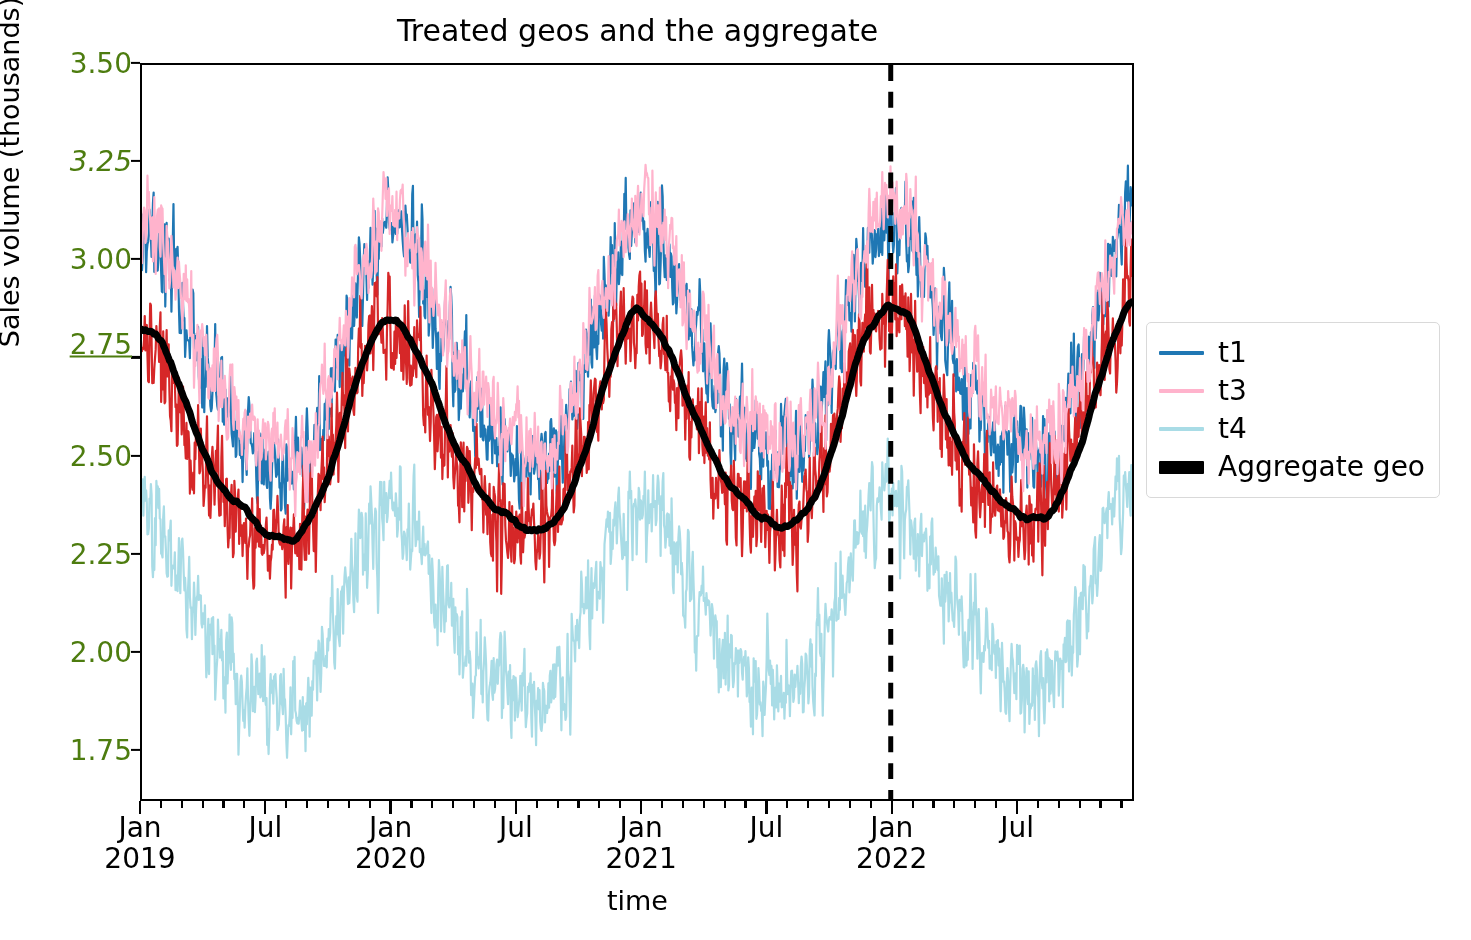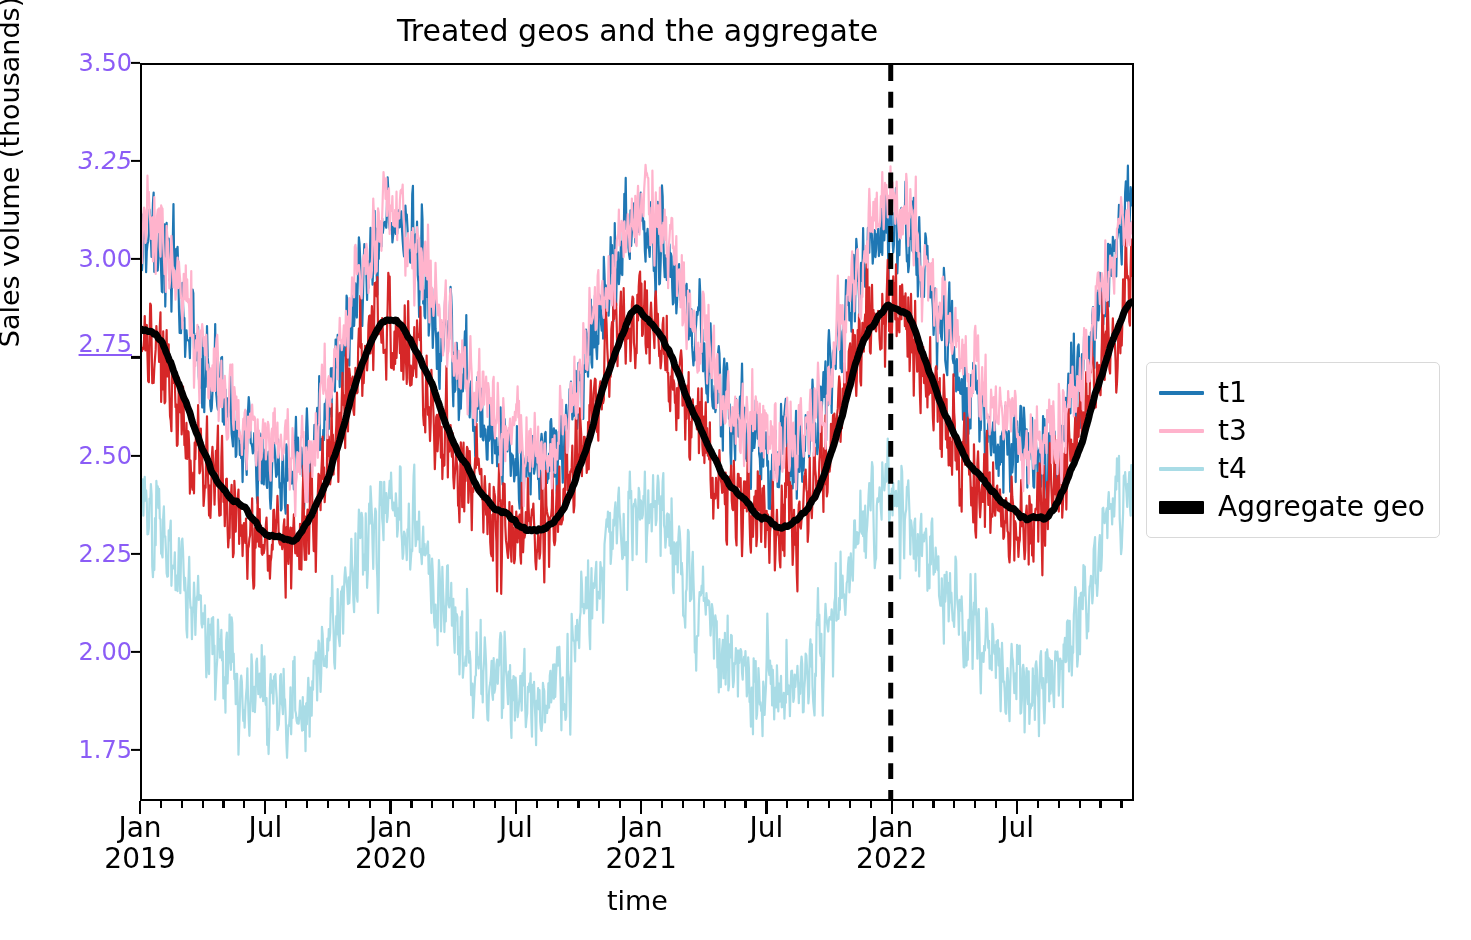--- a/index.html
+++ b/index.html
@@ -22,21 +22,21 @@
   #plot-svg{position:absolute;left:0;top:0;width:100%;height:100%;display:block;}
 
   
   #y-axis-label{
     position:absolute;left:-6px;top:432px;width:520px;
     transform:rotate(-90deg);transform-origin:0 0;
     font-size:27px;color:#000;text-align:center;white-space:nowrap;
   }
   .ytick-label{
     position:absolute;right:1339px;  
-    font-size:24px;color:#8b5cf6;text-align:right;white-space:nowrap;
+    font-size:28px;color:#4d7c0f;text-align:right;white-space:nowrap;
     transform:translateY(-50%);
   }
   .ytick-mark{
     position:absolute;left:131px;width:9px;height:2.2px;background:#000;
     transform:translateY(-50%);
   }
 
   
   .xtick-mark{position:absolute;top:801px;width:2.2px;background:#000;}
   .xtick-mark.major{height:13px;}
@@ -49,21 +49,21 @@
   .xtick-label .yr{display:block;}
   #x-axis-label{
     position:absolute;left:140px;top:885px;width:995px;text-align:center;
     font-size:27px;color:#000;
   }
 
   
   #legend{
     position:absolute;left:1146px;top:322px;
     border:1.4px solid #d9d9d9;border-radius:5px;background:#fff;
-    padding:11px 14px 11px 12px;box-sizing:border-box;margin-top:40px;
+    padding:11px 14px 11px 12px;box-sizing:border-box;
   }
   .legend-row{display:flex;align-items:center;height:38px;}
   .legend-swatch{width:45px;flex:0 0 45px;margin-right:14px;display:block;}
   .legend-swatch i{display:block;width:100%;border-radius:1px;}
   .legend-label{font-size:28px;color:#000;white-space:nowrap;line-height:1;}
 </style>
 </head>
 <body>
 
 <div id="fig">

